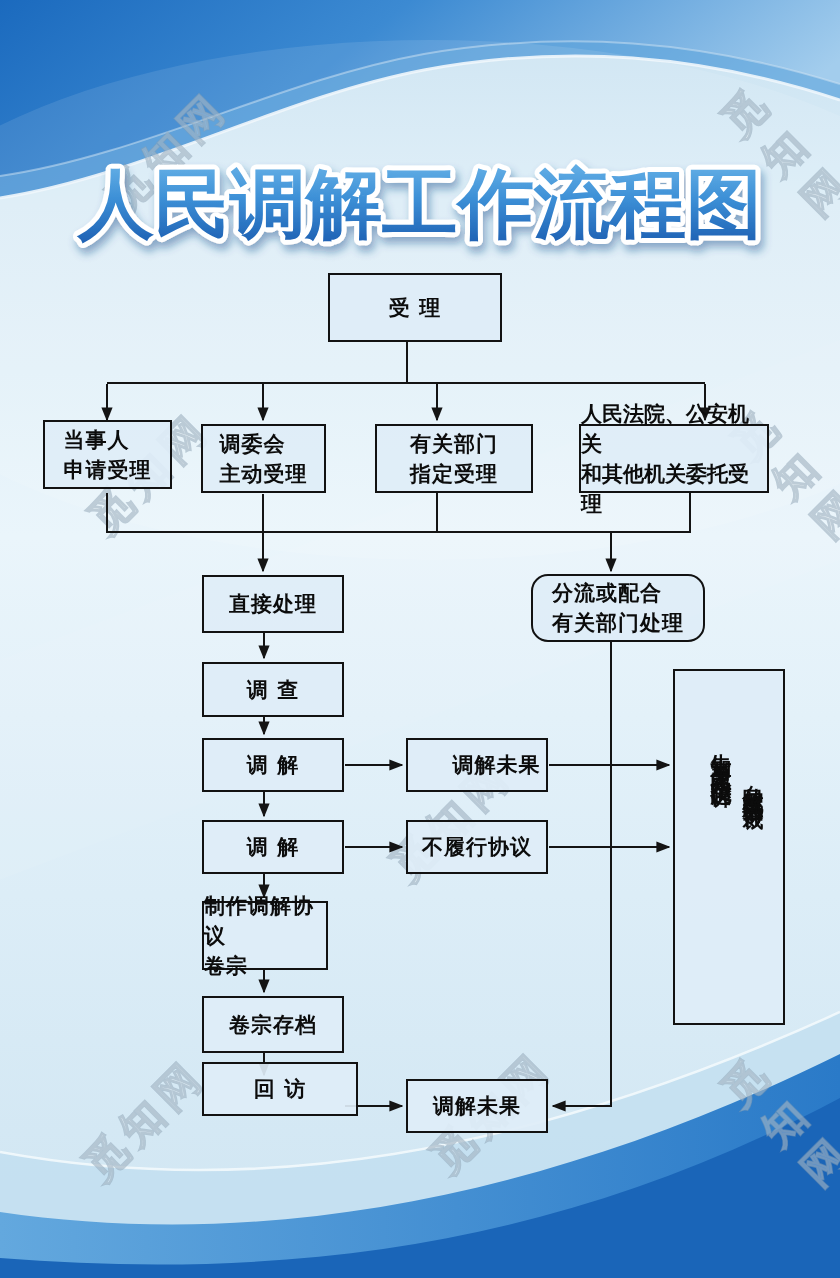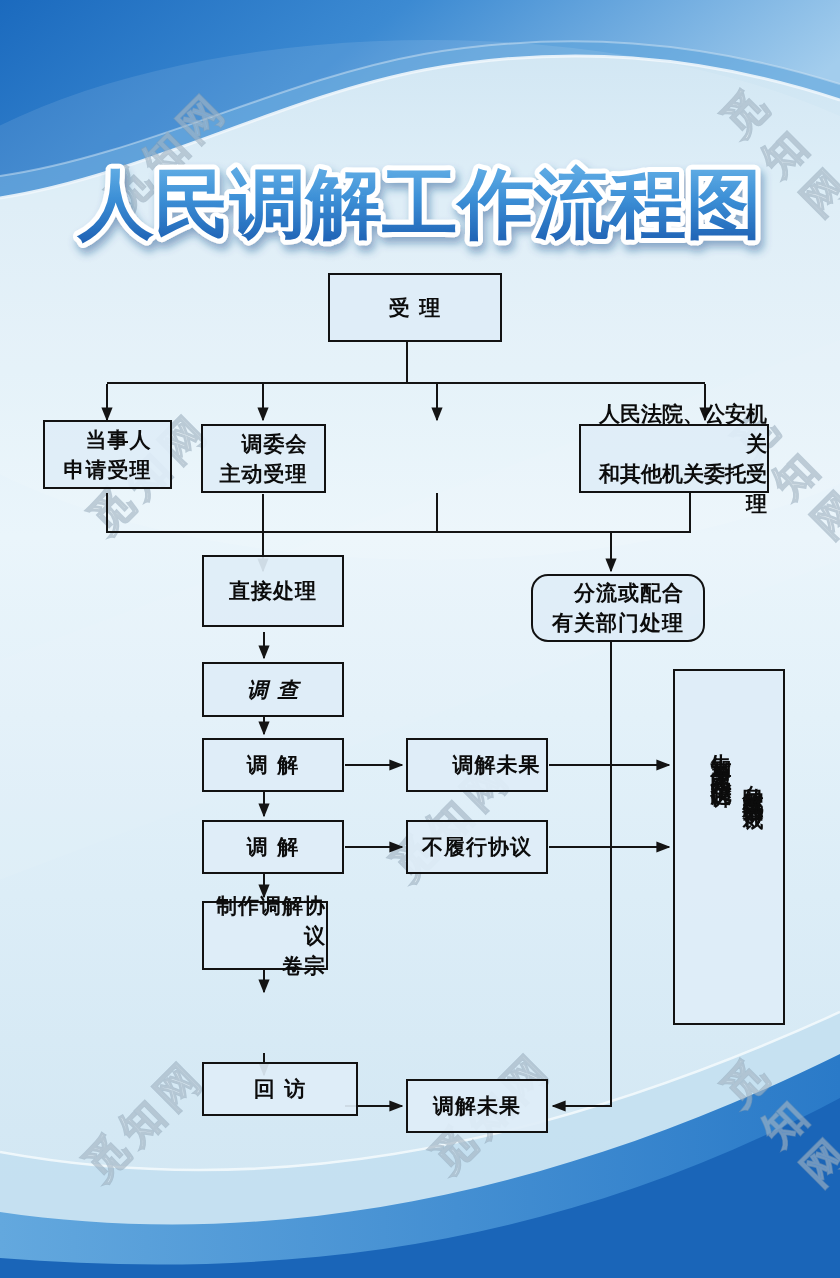--- a/index.html
+++ b/index.html
@@ -7,21 +7,21 @@
     position:relative;width:840px;height:1278px;overflow:hidden;
     font-family:"DejaVu Sans","Liberation Sans",sans-serif;
     background:linear-gradient(180deg,#c9e2f1 0%,#dcedf7 16%,#eaf5fb 42%,#dcedf7 70%,#cfe5f2 100%);
   }
   .bg{position:absolute;left:0;top:0;z-index:0;}
   .title-svg{position:absolute;left:0;top:128px;z-index:3;}
   .connectors{position:absolute;left:0;top:0;z-index:2;}
   .node{
     position:absolute;z-index:3;box-sizing:border-box;
     border:2px solid #121212;background:rgba(222,237,247,0.92);
-    display:flex;align-items:center;justify-content:center;text-align:right;
+    display:flex;align-items:center;justify-content:center;text-align:left;
     font-weight:bold;color:#0c0c0c;font-size:21px;line-height:30px;
     white-space:pre-line;letter-spacing:1px;
   }
   .node.tall{align-items:flex-start;justify-content:flex-start;}
   .vcol{
     position:absolute;writing-mode:vertical-rl;text-orientation:upright;
     font-weight:bold;color:#0c0c0c;font-size:21px;letter-spacing:3px;line-height:31px;
     white-space:normal;
   }
   .vcol.c1{left:30px;top:66px;}
@@ -130,37 +130,40 @@
       <path d="M611,642 V1106 H553" marker-end="url(#ah)"></path>
     </g>
   </svg>
 
   <div class="node" style="left:328px;top:273px;width:174px;height:69px;">受  理</div>
 
   <div class="node" style="left:43px;top:420px;width:129px;height:69px;">当事人
 申请受理</div>
   <div class="node" style="left:201px;top:424px;width:125px;height:69px;">调委会
 主动受理</div>
+  <div class="node" style="left:375px;top:424px;width:158px;height:69px;">有关部门
+指定受理</div>
   <div class="node" style="left:579px;top:424px;width:190px;height:69px;letter-spacing:0;">人民法院、公安机关
 和其他机关委托受理</div>
 
-  <div class="node" style="left:202px;top:555px;width:142px;height:72px;">直接处理</div>
+  <div class="node" style="left:202px;top:575px;width:142px;height:58px;">直接处理</div>
   <div class="node" style="left:531px;top:574px;width:174px;height:68px;border-radius:17px;">分流或配合
 有关部门处理</div>
 
-  <div class="node" style="left:202px;top:662px;width:142px;height:55px;font-style:italic;">调  查</div>
+  <div class="node" style="left:202px;top:662px;width:142px;height:55px;">调  查</div>
 
   <div class="node" style="left:202px;top:738px;width:142px;height:54px;">调  解</div>
   <div class="node" style="left:406px;top:738px;width:142px;height:54px;padding-left:39px;">调解未果</div>
 
   <div class="node" style="left:202px;top:820px;width:142px;height:54px;">调  解</div>
   <div class="node" style="left:406px;top:820px;width:142px;height:54px;">不履行协议</div>
 
   <div class="node" style="left:202px;top:901px;width:126px;height:69px;">制作调解协议
 卷宗</div>
+  <div class="node" style="left:202px;top:996px;width:142px;height:57px;">卷宗存档</div>
   <div class="node" style="left:202px;top:1062px;width:156px;height:54px;">回  访</div>
   <div class="node" style="left:406px;top:1079px;width:142px;height:54px;">调解未果</div>
 
   <div class="node tall" style="left:673px;top:669px;width:112px;height:356px;">
     <span class="vcol c1">告知当事人向人民法院起诉</span>
     <span class="vcol c2">向仲裁机关申请仲裁</span>
   </div>
 
 </div>
 

